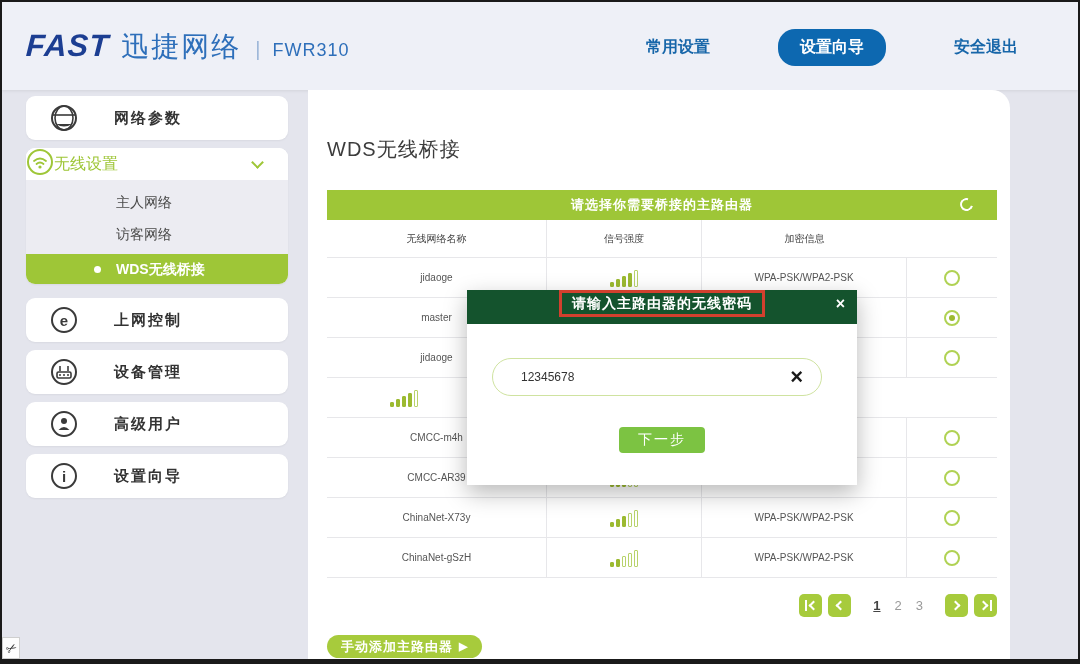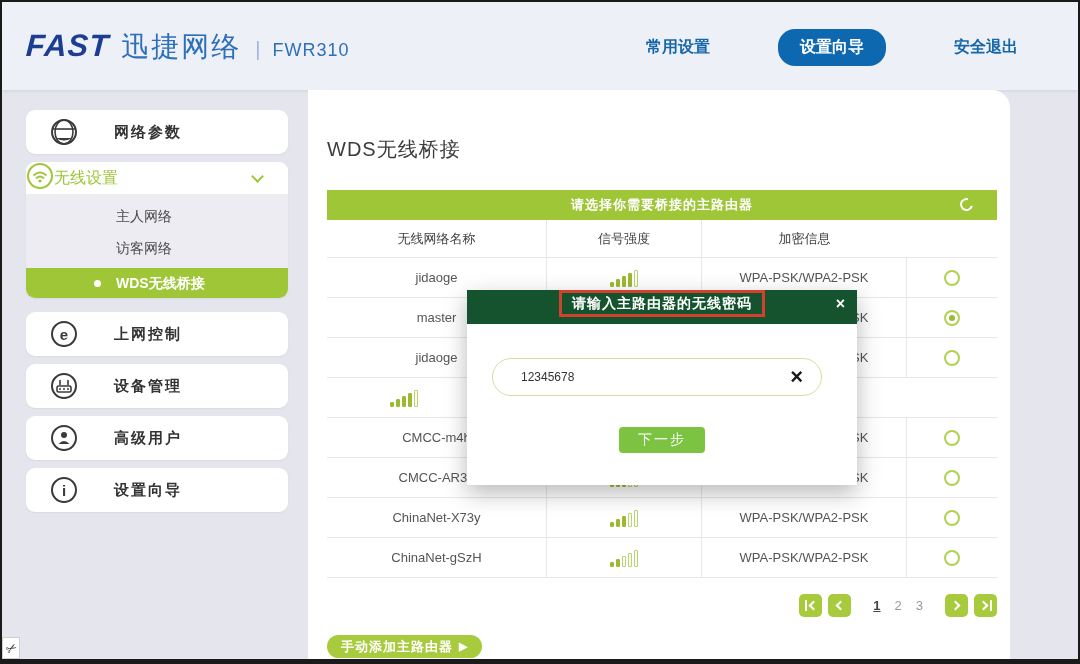--- a/index.html
+++ b/index.html
@@ -13,21 +13,21 @@
   .header { position:absolute; left:0; top:0; width:100%; height:88px; background:#eef0f7; box-shadow:0 1px 3px rgba(0,0,0,.08); }
   .brand { position:absolute; left:24px; top:26px; display:flex; align-items:baseline; }
   .logo { font-size:31px; font-weight:bold; letter-spacing:1px; color:#1c3e92; font-style:italic; transform:skewX(-3deg); }
   .company { font-size:28px; color:#2e6fba; margin-left:12px; letter-spacing:2px; }
   .brand-divider { color:#9db7d8; font-size:20px; margin:0 12px 0 14px; }
   .model { font-size:18px; color:#2e6fba; letter-spacing:1px; }
   .topnav { position:absolute; right:60px; top:27px; display:flex; align-items:center; gap:68px; }
   .topnav .navitem { font-size:16px; font-weight:bold; color:#1766a9; cursor:pointer; }
   .topnav .navitem.pill { background:#0d68b0; color:#fff; padding:8px 22px; border-radius:17px; }
   
-  .sidebar { position:absolute; left:24px; top:108px; width:262px; }
+  .sidebar { position:absolute; left:24px; top:94px; width:262px; }
   .side-card { background:#fff; border-radius:9px; height:44px; margin-bottom:8px; display:flex; align-items:center; box-shadow:0 1px 2px rgba(0,0,0,.05); cursor:pointer; }
   .side-card .icn { width:28px; height:28px; margin-left:24px; display:flex; align-items:center; justify-content:center; }
   .side-card .lbl { font-size:15px; font-weight:bold; color:#333; margin-left:36px; letter-spacing:2px; }
   .circle-glyph { width:26px; height:26px; border:2px solid #3a3a3a; border-radius:50%; display:flex; align-items:center; justify-content:center; font-size:15px; font-weight:bold; color:#3a3a3a; }
   .wifi-group { background:#fff; border-radius:9px; margin-bottom:14px; overflow:hidden; box-shadow:0 1px 2px rgba(0,0,0,.05); }
   .wifi-parent { height:32px; display:flex; align-items:center; background:#fff; cursor:pointer; }
   .wifi-parent .lbl { color:#9ec637; }
   .chev-down { width:9px; height:9px; border-right:2px solid #9ec637; border-bottom:2px solid #9ec637; transform:rotate(45deg); margin-left:auto; margin-right:26px; margin-top:-4px; }
   .submenu { background:#ececf2; padding:6px 0 0 0; }
   .submenu .subitem { height:32px; line-height:32px; padding-left:90px; font-size:14px; color:#4a4a4a; cursor:pointer; }
@@ -35,21 +35,21 @@
   .submenu .subitem.active .bullet { position:absolute; left:68px; top:12px; width:7px; height:7px; border-radius:50%; background:#fff; }
   
   .main { position:absolute; left:306px; top:88px; width:702px; bottom:0; background:#fff; border-top-right-radius:18px; }
   .page-title { position:absolute; left:19px; top:46px; font-size:20px; color:#3c3c3c; letter-spacing:1px; }
   .table { position:absolute; left:19px; top:100px; width:670px; }
   .banner { height:30px; background:#9ec637; color:#fff; font-size:13px; font-weight:bold; text-align:center; line-height:30px; letter-spacing:1px; position:relative; }
   .refresh { position:absolute; right:24px; top:8px; width:13px; height:13px; border:2px solid #fff; border-radius:50%; border-right-color:transparent; transform:rotate(-30deg); cursor:pointer; }
   .colhead, .trow { display:flex; border-bottom:1px solid #e7e7ea; }
   .colhead { height:38px; }
   .trow { height:40px; }
-  .td { display:flex; align-items:center; justify-content:center; border-right:1px solid #e7e7ea; font-size:13px; color:#555; }
+  .td { display:flex; align-items:center; justify-content:center; border-right:1px solid #e7e7ea; font-size:10px; color:#555; }
   .td:last-child { border-right:none; }
   .c1 { width:220px; } .c2 { width:155px; } .c3 { width:205px; } .c4 { width:90px; }
   .colhead .td { color:#3f3f3f; }
   .sigbars { display:flex; align-items:flex-end; gap:2px; height:18px; }
   .sigbars i { display:block; width:4px; border:1px solid #b8d36a; background:#fff; border-radius:1px; }
   .sigbars i.on { background:#9cba31; border-color:#9cba31; }
   .radio { width:16px; height:16px; border:2px solid #b0d254; border-radius:50%; position:relative; cursor:pointer; background:#fff; }
   .radio.checked::after { content:""; position:absolute; left:3px; top:3px; width:6px; height:6px; border-radius:50%; background:#9cba31; }
   
   .pagination { position:absolute; right:13px; top:504px; display:flex; align-items:center; gap:6px; }

